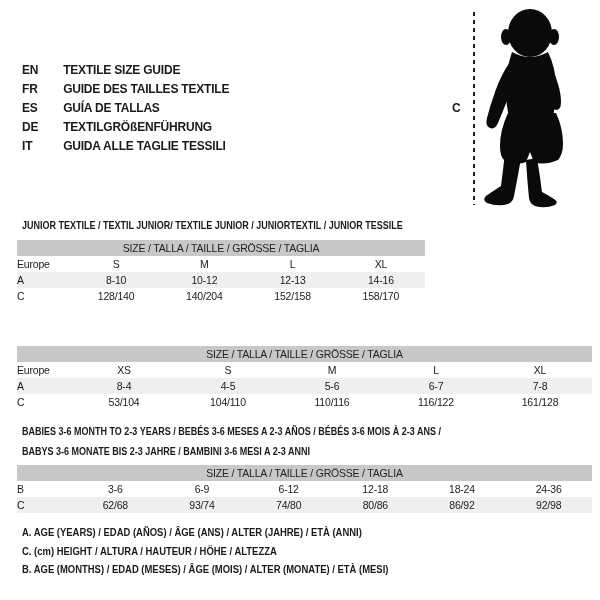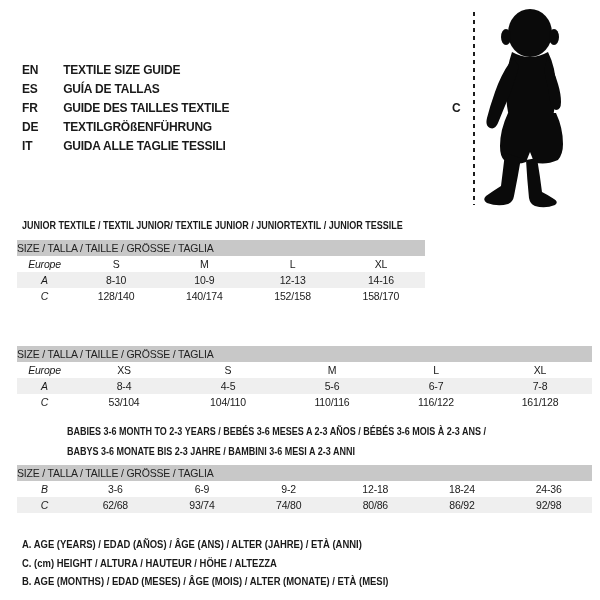--- a/index.html
+++ b/index.html
@@ -21,58 +21,58 @@
     background:repeating-linear-gradient(to bottom,#1c1c1c 0 4px,transparent 4px 8px);
   }
   .measure-label { position:absolute; left:452px; top:101px; font-size:12px; font-weight:700; }
   .baby-svg { position:absolute; left:478px; top:8px; width:107px; height:202px; }
 
   
   .sec-title { position:absolute; left:22px; font-size:10px; font-weight:700; line-height:20px; white-space:nowrap; }
   .cond { display:inline-block; transform:scaleX(0.9); transform-origin:0 50%; white-space:nowrap; }
   .t-junior-title { top:216px; }
   .t-children-title { top:321px; }
-  .t-babies-title { top:422px;margin-left:45px; }
+  .t-babies-title { top:422px; }
 
   
   table.size-table { position:absolute; left:17px; border-collapse:collapse; table-layout:fixed; }
   .t-junior { top:240px; width:408px; }
   .t-children { top:346px; width:575px; }
   .t-babies { top:465px; width:575px; }
   table.size-table th, table.size-table td {
     height:16px; padding:0; font-size:10.5px; letter-spacing:-0.2px; font-weight:400;
     vertical-align:middle; overflow:hidden; white-space:nowrap;
   }
-  th.bar { background:var(--header-bar,#c8c8c8); text-align:left; padding-left:5px; color:#222; }
-  td.lbl { text-align:center; padding-left:5px;font-style:italic; }
+  th.bar { background:var(--header-bar,#c8c8c8); text-align:center; padding-left:5px; color:#222; }
+  td.lbl { text-align:left; padding-left:5px; }
   td.val { text-align:center; }
   tr.shaded td { background:var(--shaded-row,#efefef); }
   col.c-label { width:55px; }
 
   
-  .notes { position:absolute; left:22px; top:535px; }
+  .notes { position:absolute; left:22px; top:523px; }
   .note-line { height:18.5px; line-height:18.5px; font-size:10.5px; font-weight:700; white-space:nowrap; }
 </style>
 </head>
 <body>
 
 <div class="canvas">
 
   <div class="langs">
     <div class="lang-row">
       <span class="lang-code">EN</span>
       <span class="lang-label">TEXTILE SIZE GUIDE</span>
     </div>
     <div class="lang-row">
+      <span class="lang-code">FR</span>
+      <span class="lang-label">GUIDE DES TAILLES TEXTILE</span>
+    </div>
+    <div class="lang-row">
       <span class="lang-code">ES</span>
       <span class="lang-label">GUÍA DE TALLAS</span>
-    </div>
-    <div class="lang-row">
-      <span class="lang-code">FR</span>
-      <span class="lang-label">GUIDE DES TAILLES TEXTILE</span>
     </div>
     <div class="lang-row">
       <span class="lang-code">DE</span>
       <span class="lang-label">TEXTILGRÖßENFÜHRUNG</span>
     </div>
     <div class="lang-row">
       <span class="lang-code">IT</span>
       <span class="lang-label">GUIDA ALLE TAGLIE TESSILI</span>
     </div>
   </div>
@@ -113,28 +113,28 @@
       <tr>
         <td class="lbl">Europe</td>
         <td class="val">S</td>
         <td class="val">M</td>
         <td class="val">L</td>
         <td class="val">XL</td>
       </tr>
       <tr class="shaded">
         <td class="lbl">A</td>
         <td class="val">8-10</td>
-        <td class="val">10-9</td>
+        <td class="val">10-12</td>
         <td class="val">12-13</td>
         <td class="val">14-16</td>
       </tr>
       <tr>
         <td class="lbl">C</td>
         <td class="val">128/140</td>
-        <td class="val">140/174</td>
+        <td class="val">140/204</td>
         <td class="val">152/158</td>
         <td class="val">158/170</td>
       </tr>
     </tbody>
   </table>
 
   <table class="size-table t-children">
     <colgroup>
         <col class="c-label">
         <col>
@@ -193,21 +193,21 @@
     <thead>
       <tr>
         <th class="bar" colspan="7">SIZE / TALLA / TAILLE / GRÖSSE / TAGLIA</th>
       </tr>
     </thead>
     <tbody>
       <tr>
         <td class="lbl">B</td>
         <td class="val">3-6</td>
         <td class="val">6-9</td>
-        <td class="val">9-2</td>
+        <td class="val">6-12</td>
         <td class="val">12-18</td>
         <td class="val">18-24</td>
         <td class="val">24-36</td>
       </tr>
       <tr class="shaded">
         <td class="lbl">C</td>
         <td class="val">62/68</td>
         <td class="val">93/74</td>
         <td class="val">74/80</td>
         <td class="val">80/86</td>

